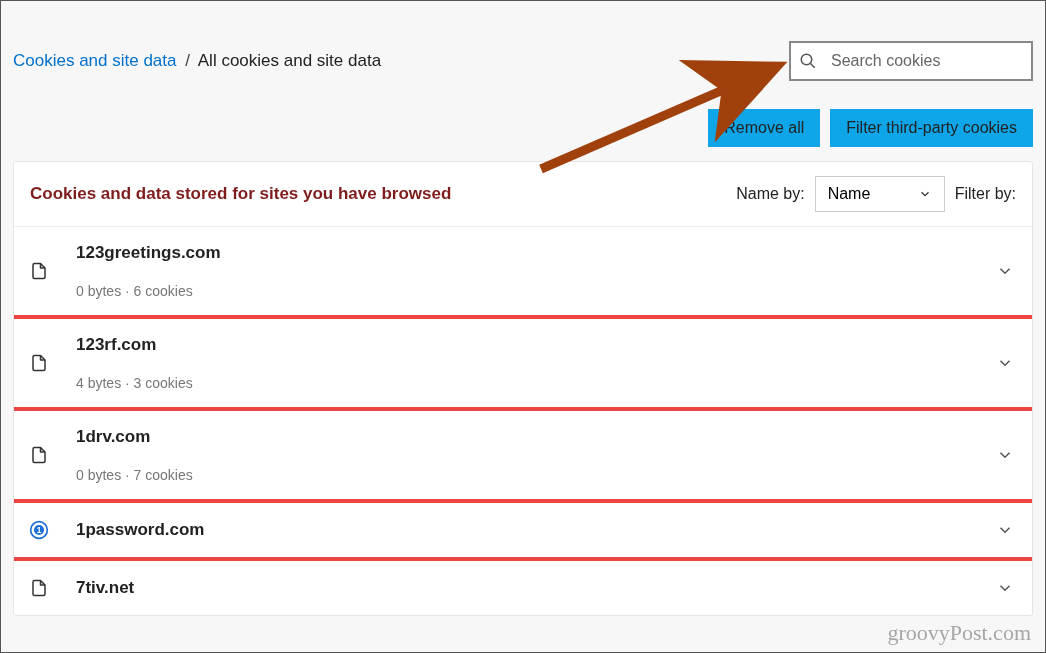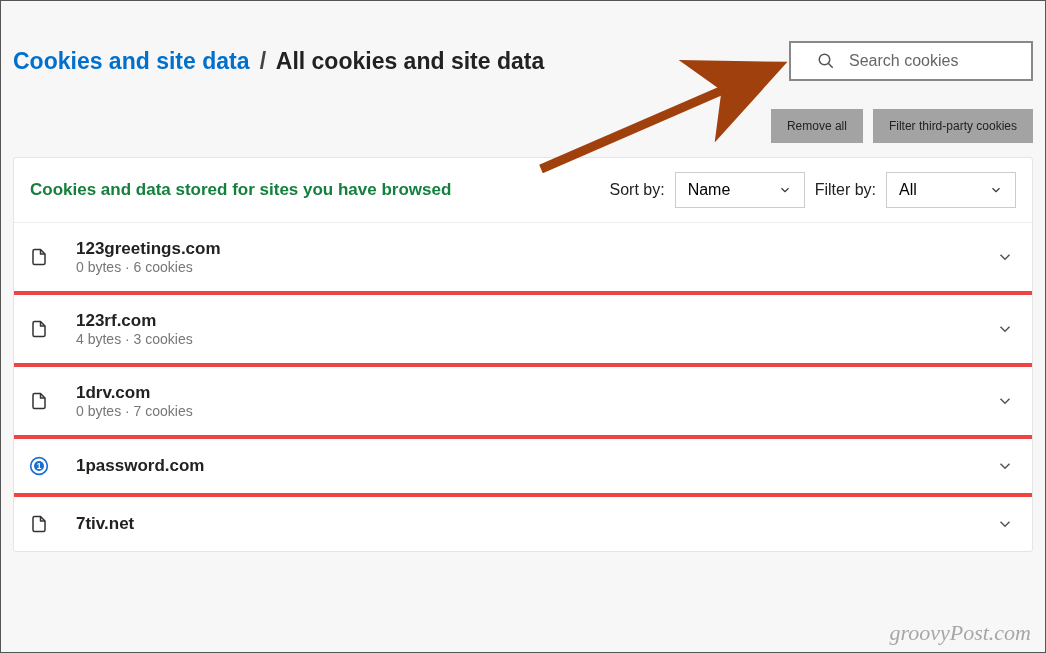--- a/index.html
+++ b/index.html
@@ -15,83 +15,83 @@
   .page {
     padding: 10px 12px;
   }
   .header-row {
     display: flex;
     align-items: center;
     justify-content: space-between;
     padding: 30px 0 10px 0;
   }
   .breadcrumb {
-    font-size: 23px;
-    font-weight: 700;
+    font-size: 17px;
+    font-weight: 400;
     color: #222;
   }
   .breadcrumb .link {
     color: #0070cc;
     cursor: pointer;
   }
   .breadcrumb .sep {
     color: #444;
     padding: 0 4px;
   }
   .search-box {
     display: flex;
     align-items: center;
     border: 2px solid #888;
     background: #fff;
     height: 40px;
     width: 244px;
-    padding: 0 26px;
+    padding: 0 8px;
   }
   .search-box svg { flex-shrink:0; }
   .search-box input {
     border: none;
     outline: none;
     font-size: 16px;
     margin-left: 14px;
     color: #333;
     width: 100%;
     background: transparent;
   }
   .search-box input::placeholder { color: #666; }
   .action-row {
     display: flex;
     justify-content: flex-end;
     gap: 10px;
     padding: 18px 0 14px 0;
   }
   .btn {
-    background: #a3a3a3;
+    background: #0ea5e9;
     border: none;
     padding: 10px 16px;
-    font-size: 12px;
+    font-size: 16px;
     color: #222;
     cursor: pointer;
     font-family: inherit;
   }
   .card {
     background: #fff;
     border: 1px solid #e5e5e5;
     border-radius: 3px;
   }
   .card-header {
     display: flex;
     align-items: center;
     justify-content: space-between;
     padding: 14px 16px;
     border-bottom: 1px solid #eee;
   }
   .card-header .title {
     font-size: 17px;
     font-weight:600;
-    color: #15803d;
+    color: #7f1d1d;
   }
   .controls {
     display: flex;
     align-items: center;
     gap: 10px;
   }
   .controls .lbl {
     font-size: 16px;
     color: #222;
   }
@@ -130,39 +130,38 @@
     margin-left: 26px;
   }
   .site-name {
     font-size: 17px;
     font-weight: 600;
     color: #222;
   }
   .site-meta {
     font-size: 14px;
     color: #777;
-    margin-top: 0;
+    margin-top: 20px;
   }
   .chevron {
     color: #555;
   }
   .arrow-annotation {
     position: absolute;
     left: 520px;
     top: 48px;
     pointer-events: none;
   }
   .watermark {
     position: absolute;
     right: 14px;
     bottom: 6px;
     font-family: Georgia, 'Times New Roman', serif;
     font-size: 22px;
     color: rgba(100,100,100,0.55);
-    font-style: italic;
   }
 </style>
 </head>
 <body>
 
 <div class="page">
   <div class="header-row">
     <div class="breadcrumb">
       <span class="link">Cookies and site data</span>
       <span class="sep">/</span>
@@ -179,34 +178,28 @@
 
   <div class="action-row">
     <button class="btn">Remove all</button>
     <button class="btn">Filter third-party cookies</button>
   </div>
 
   <div class="card">
     <div class="card-header">
       <div class="title">Cookies and data stored for sites you have browsed</div>
       <div class="controls">
-        <span class="lbl">Sort by:</span>
+        <span class="lbl">Name by:</span>
         <div class="dropdown sort">
           <span>Name</span>
           <svg width="14" height="14" viewBox="0 0 24 24" fill="none" stroke="#333" stroke-width="2">
               <polyline points="6 9 12 15 18 9"></polyline>
             </svg>
         </div>
         <span class="lbl">Filter by:</span>
-        <div class="dropdown filter">
-          <span>All</span>
-          <svg width="14" height="14" viewBox="0 0 24 24" fill="none" stroke="#333" stroke-width="2">
-              <polyline points="6 9 12 15 18 9"></polyline>
-            </svg>
-        </div>
       </div>
     </div>
 
     <div id="site-list">
         <div class="list-item">
           <div class="site-icon">
             <svg width="18" height="20" viewBox="0 0 24 24" fill="none" stroke="#333" stroke-width="2" stroke-linejoin="round">
               <path d="M14 2H6a2 2 0 0 0-2 2v16a2 2 0 0 0 2 2h12a2 2 0 0 0 2-2V8z"></path>
               <polyline points="14 2 14 8 20 8"></polyline>
             </svg>

